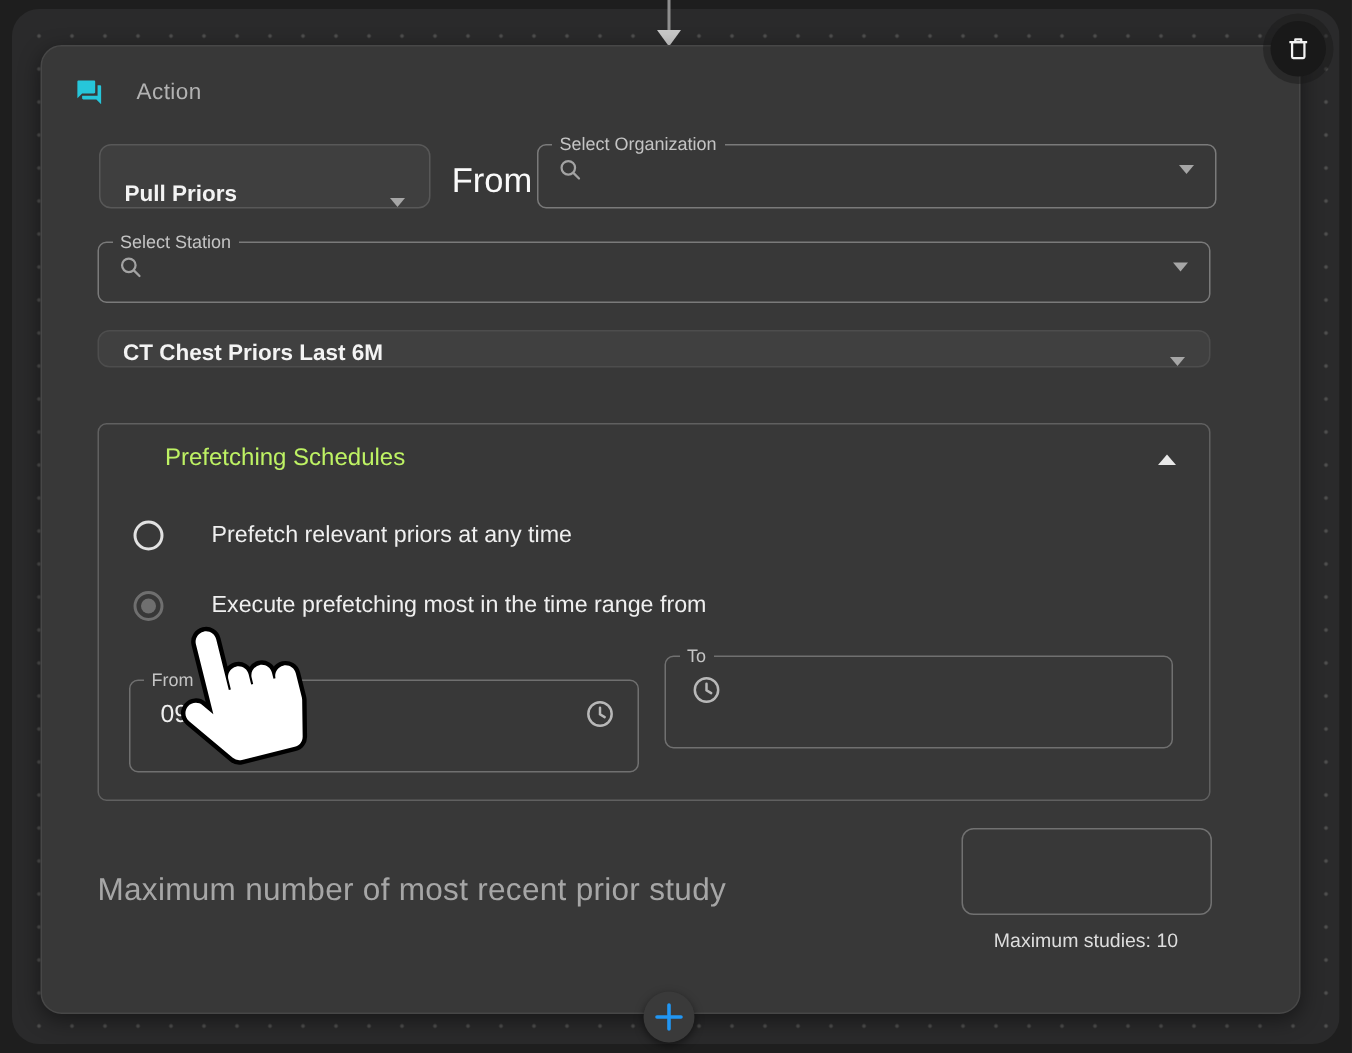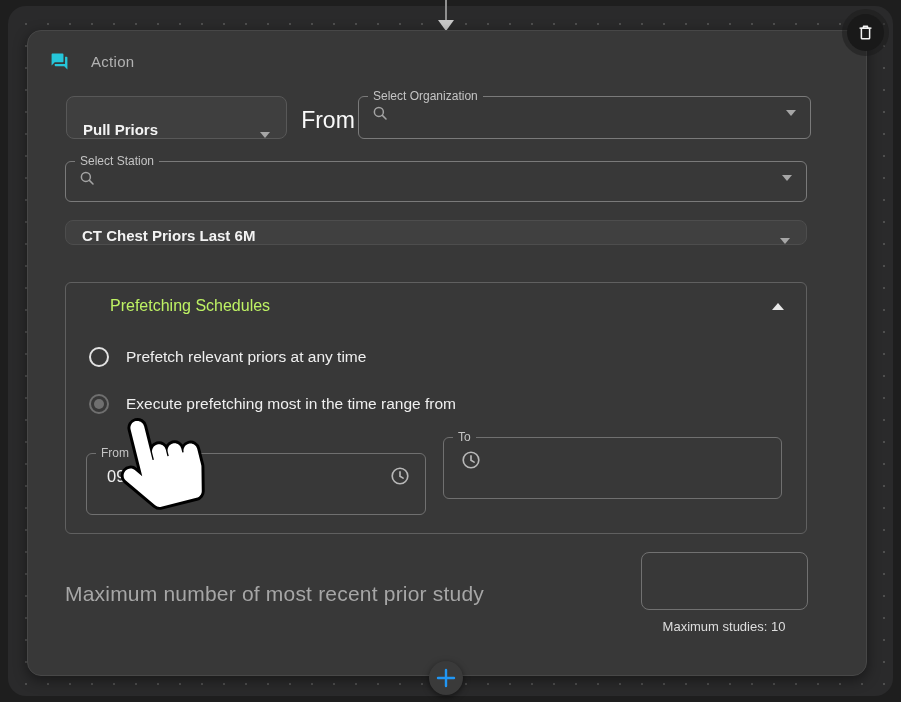--- a/index.html
+++ b/index.html
@@ -75,21 +75,21 @@
   .prefetch-box {
     position: absolute; left: 37px; top: 251px; width: 742px; height: 252px;
     border: 1px solid #606060; border-radius: 6px;
   }
   .prefetch-title { position: absolute; left: 16px; top: 14px; font-size: 16px; color: #bef264; margin-left: 28px; }
   .caret-up {
     position: absolute; right: 22px; top: 20px; width: 0; height: 0;
     border-left: 6px solid transparent; border-right: 6px solid transparent;
     border-bottom: 7px solid #e8e8e8; cursor: pointer;
   }
-  .radio-row { position: absolute; left: 23px; display: flex; align-items: center; gap: 17px; }
+  .radio-row { position: absolute; left: 23px; display: flex; align-items: center; gap: 32px; }
   .radio-outer {
     width: 20px; height: 20px; border-radius: 50%; border: 2px solid #e2e2e2;
     flex: none; display: flex; align-items: center; justify-content: center;
   }
   .radio-outer.dim { border-color: #6f6f6f; }
   .radio-dot { width: 10px; height: 10px; border-radius: 50%; background: #6f6f6f; }
   .radio-label { font-size: 15.5px; color: #efefef; }
   
   .time-value {
     flex: 1; background: transparent; border: none; outline: none;

